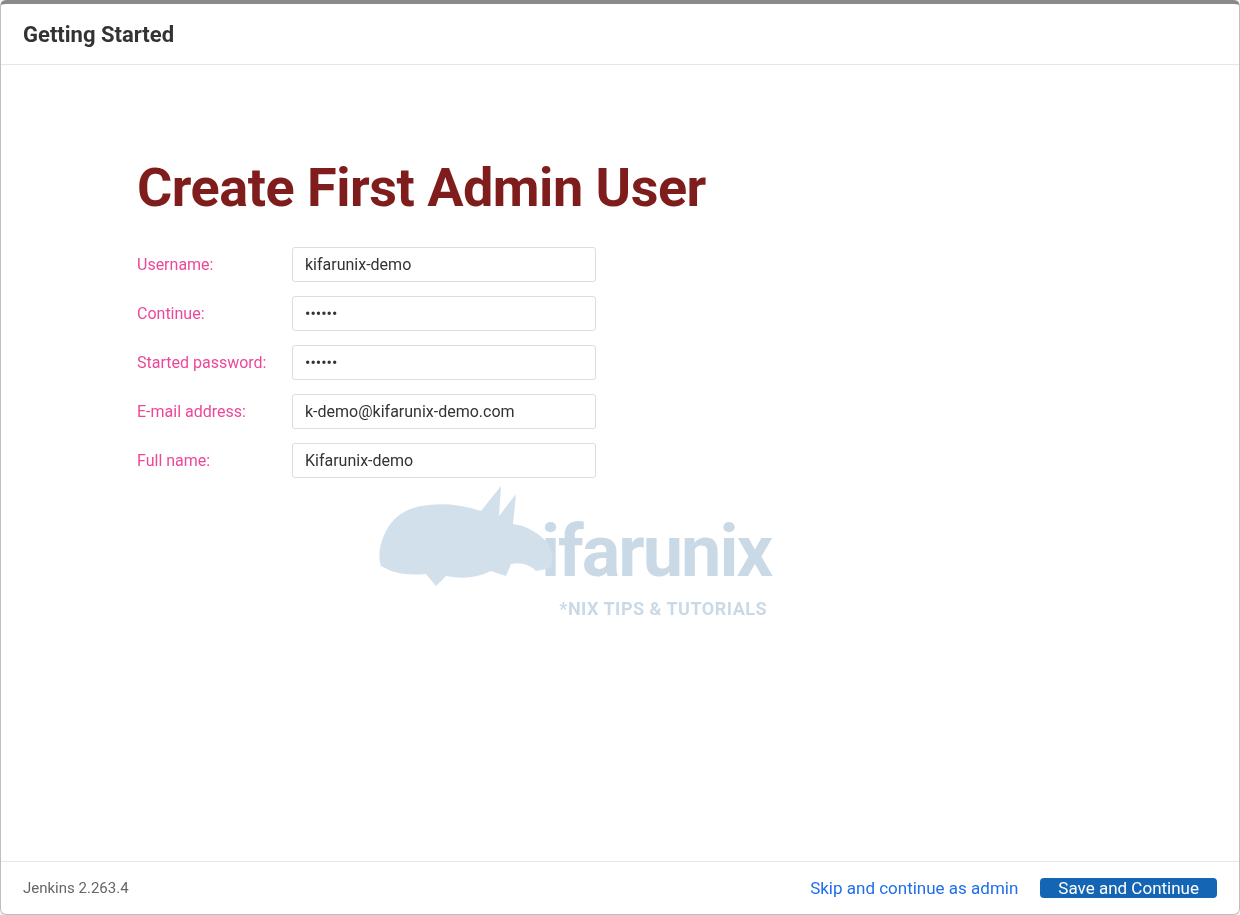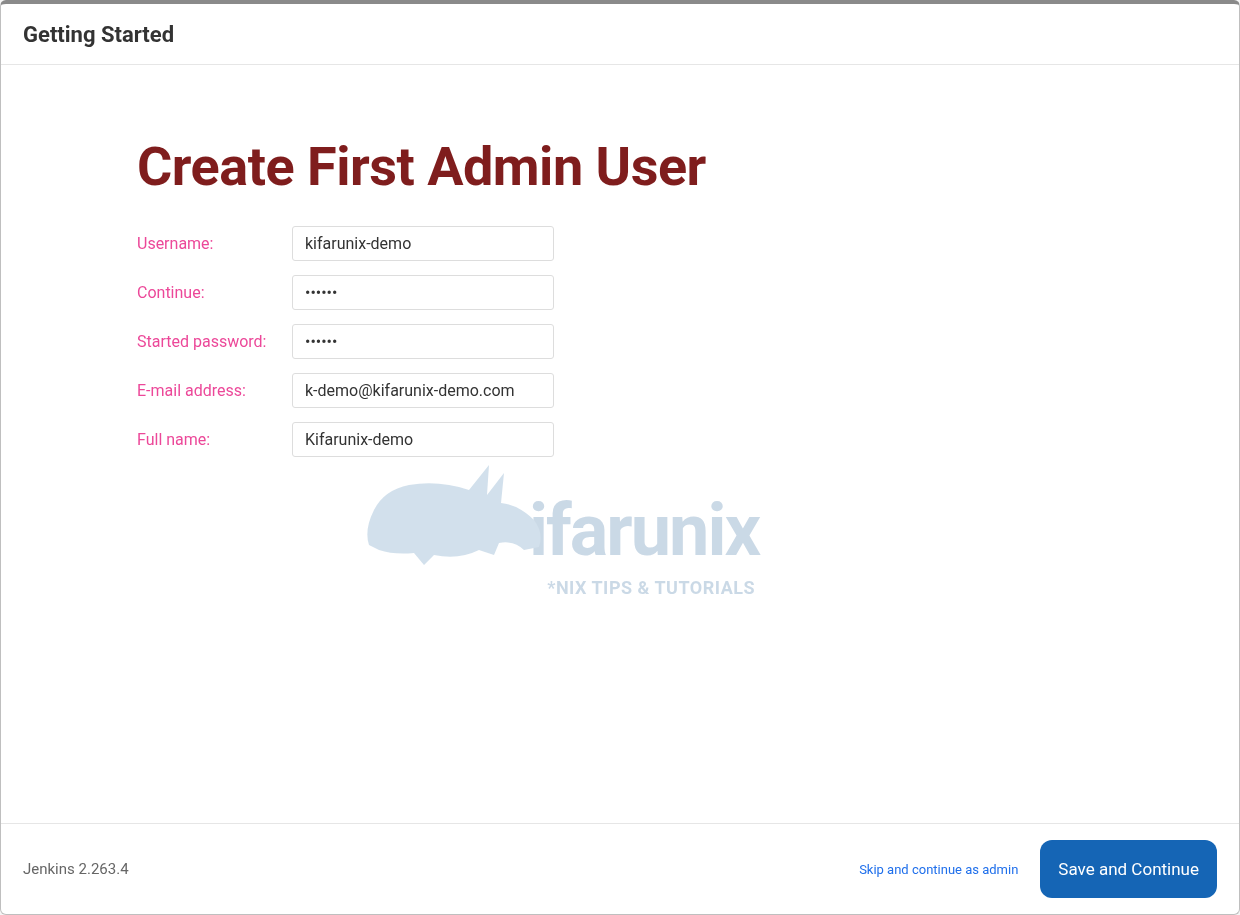--- a/index.html
+++ b/index.html
@@ -17,20 +17,21 @@
     .window {
       width: 1240px;
       height: 915px;
       background: #fff;
       border: 1px solid #bfbfbf;
       border-top: 4px solid #8a8a8a;
       border-radius: 6px;
       display: flex;
       flex-direction: column;
       position: relative;
+      gap: 21px;
     }
     .header {
       padding: 18px 22px 17px 22px;
       border-bottom: 1px solid #e6e6e6;
     }
     .header-title {
       font-size: 22px;
       font-weight: 700;
       color: #333;
     }
@@ -50,34 +51,34 @@
       display: flex;
       align-items: center;
       margin-bottom: 14px;
     }
     .form-label {
       width: 155px;
       font-size: 16px;
       color: #ec4899;
     }
     .form-input {
-      width: 262px;
+      width: 304px;
       height: 35px;
       padding: 6px 12px;
       font-size: 16px;
       color: #333;
       border: 1px solid #ddd;
       border-radius: 3px;
       background: #fff;
       font-family: inherit;
     }
     .watermark {
       position: absolute;
       top: 390px;
-      left: 358px;
+      left: 370px;
       opacity: 0.35;
       pointer-events: none;
     }
     .watermark-logo {
       display: flex;
       align-items: flex-end;
     }
     .watermark-icon {
       width: 190px;
       height: 120px;
@@ -114,32 +115,32 @@
     }
     .footer-actions {
       display: flex;
       align-items: center;
       gap: 22px;
     }
     .link-button {
       background: none;
       border: none;
       color: #1f6feb;
-      font-size: 13px;
+      font-size: 17px;
       cursor: pointer;
       font-family: inherit;
       padding: 0;
     }
     .primary-button {
       background: #1565b5;
       border: none;
       color: #fff;
       font-size: 17px;
-      padding: 19px 18px;
-      border-radius: 12px;
+      padding: 0 18px;
+      border-radius: 4px;
       cursor: pointer;
       font-family: inherit;
     }
   </style>
 </head>
 <body>
 
 <div class="window">
   <div class="header">
     <div class="header-title">Getting Started</div>

